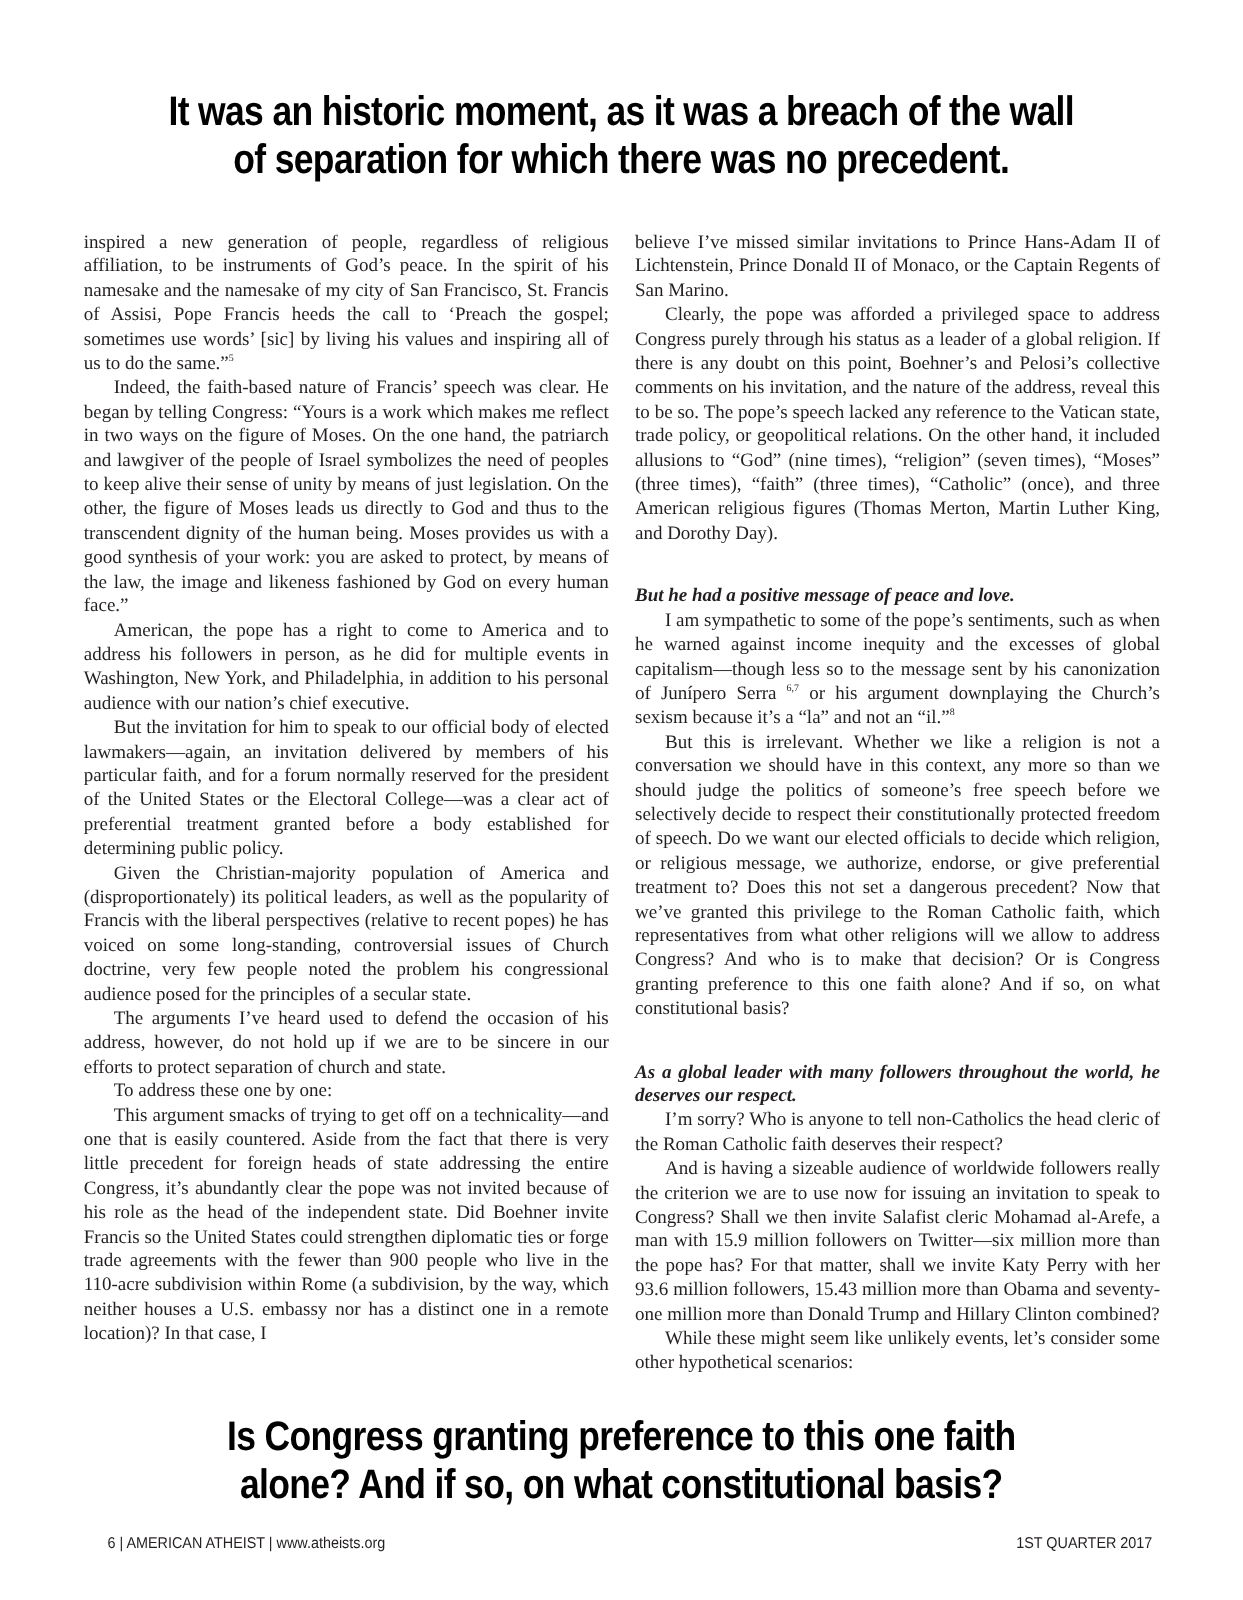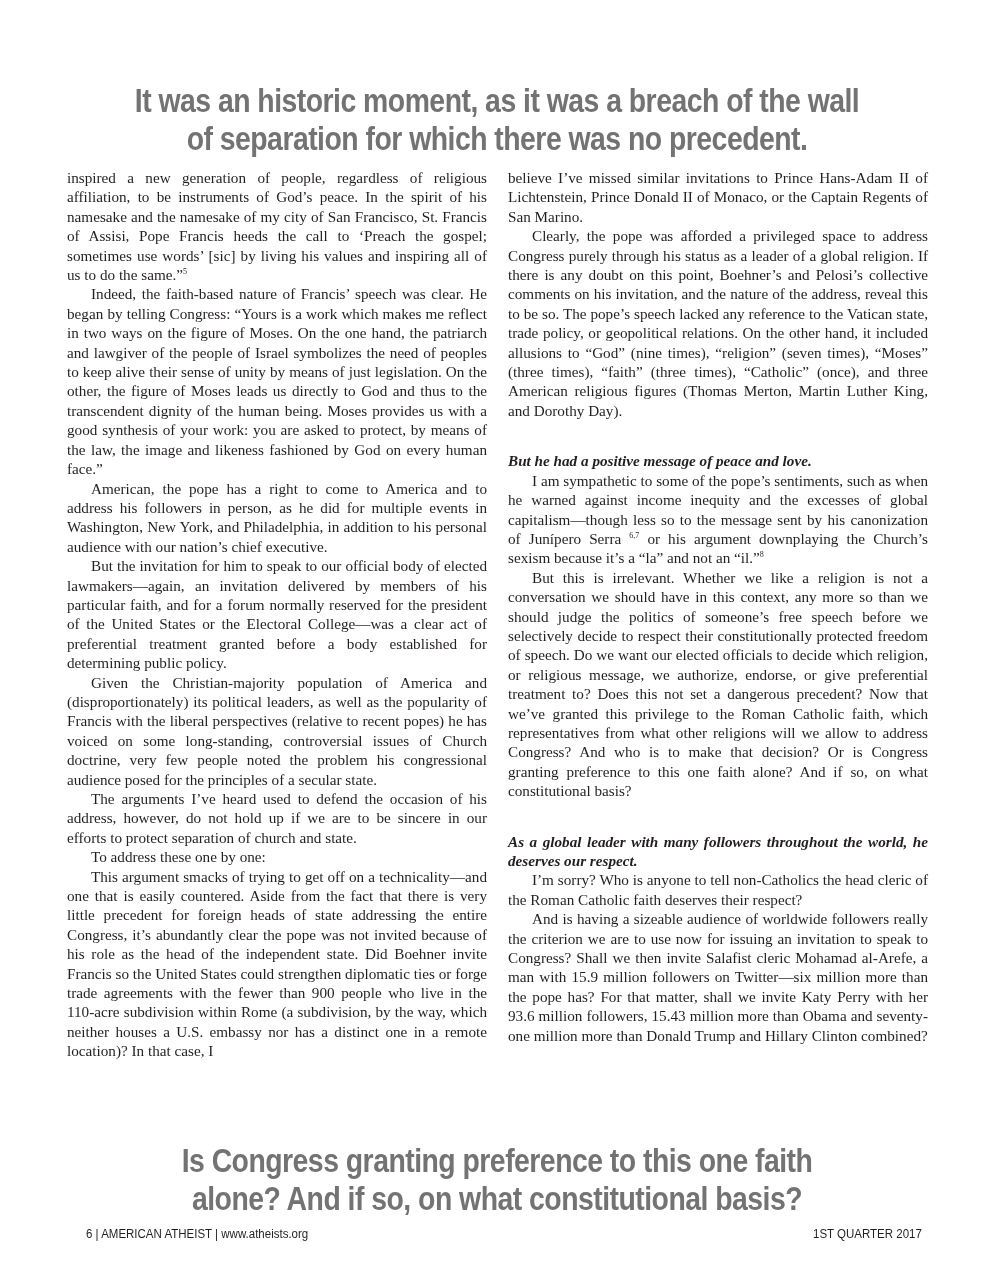--- a/index.html
+++ b/index.html
@@ -4,28 +4,28 @@
 <style>
   html, body { margin: 0; padding: 0; background: #ffffff; }
   body {
     width: 994px; height: 1280px; position: relative; overflow: hidden;
     color: #231f20;
   }
   .pullquote {
     position: absolute; left: 0; width: 994px; text-align: center;
     font-family: "Liberation Sans", sans-serif; font-weight: bold;
     font-stretch: condensed;
-    color: #737373; letter-spacing: -0.6px; margin-top: 12px;
+    color: #000000; letter-spacing: -0.6px;
   }
   .pullquote .line { display: block; transform: scaleX(0.86); transform-origin: center; white-space: nowrap; }
   #pq-top { top: 70px; font-size: 33px; line-height: 38px; }
   #pq-bottom { top: 1130px; font-size: 33px; line-height: 38px; }
 
   .col {
-    position: absolute; top: 168px; width: 420px;
+    position: absolute; top: 184px; width: 420px;
     font-family: "Liberation Serif", serif; font-size: 15.2px; line-height: 19.4px;
     text-align: justify; hyphens: manual;
   }
   #col-left { left: 67px; }
   #col-right { left: 508px; }
   .col p { margin: 0; text-indent: 0; }
   .col p.indent { text-indent: 24px; }
   .col p.head {
     font-weight: bold; font-style: italic; margin-top: 31px;
   }
@@ -61,20 +61,21 @@
 
 <div class="col" id="col-right">
   <p>believe I’ve missed similar invitations to Prince Hans-Adam II of Lichtenstein, Prince Donald II of Monaco, or the Captain Regents of San Marino.</p>
   <p class="indent">Clearly, the pope was afforded a privileged space to address Congress purely through his status as a leader of a global religion. If there is any doubt on this point, Boehner’s and Pelosi’s collective comments on his invitation, and the nature of the address, reveal this to be so. The pope’s speech lacked any reference to the Vatican state, trade policy, or geopolitical relations. On the other hand, it included allusions to “God” (nine times), “religion” (seven times), “Moses” (three times), “faith” (three times), “Catholic” (once), and three American religious figures (Thomas Merton, Martin Luther King, and Dorothy Day).</p>
   <p class="head">But he had a positive message of peace and love.</p>
   <p class="indent"><span>I am sympathetic to some of the pope’s sentiments, such as when he warned against income inequity and the excesses of global capitalism—though less so to the message sent by his canonization of Junípero Serra </span><sup>6,7</sup><span> or his argument downplaying the Church’s sexism because it’s a “la” and not an “il.”</span><sup>8</sup></p>
   <p class="indent">But this is irrelevant. Whether we like a religion is not a conversation we should have in this context, any more so than we should judge the politics of someone’s free speech before we selectively decide to respect their constitutionally protected freedom of speech. Do we want our elected officials to decide which religion, or religious message, we authorize, endorse, or give preferential treatment to? Does this not set a dangerous precedent? Now that we’ve granted this privilege to the Roman Catholic faith, which representatives from what other religions will we allow to address Congress? And who is to make that decision? Or is Congress granting preference to this one faith alone? And if so, on what constitutional basis?</p>
   <p class="head">As a global leader with many followers throughout the world, he deserves our respect.</p>
   <p class="indent">I’m sorry? Who is anyone to tell non-Catholics the head cleric of the Roman Catholic faith deserves their respect?</p>
   <p class="indent">And is having a sizeable audience of worldwide followers really the criterion we are to use now for issuing an invitation to speak to Congress? Shall we then invite Salafist cleric Mohamad al-Arefe, a man with 15.9 million followers on Twitter—six million more than the pope has? For that matter, shall we invite Katy Perry with her 93.6 million followers, 15.43 million more than Obama and seventy-one million more than Donald Trump and Hillary Clinton combined?</p>
+  <p class="indent">While these might seem like unlikely events, let’s consider some other hypothetical scenarios:</p>
 </div>
 
 <div class="pullquote" id="pq-bottom">
   <span class="line">Is Congress granting preference to this one faith</span>
   <span class="line">alone? And if so, on what constitutional basis?</span>
 </div>
 
 <div class="footer" id="footer-left">6 | AMERICAN ATHEIST | www.atheists.org</div>
 <div class="footer" id="footer-right">1ST QUARTER  2017</div>
 

